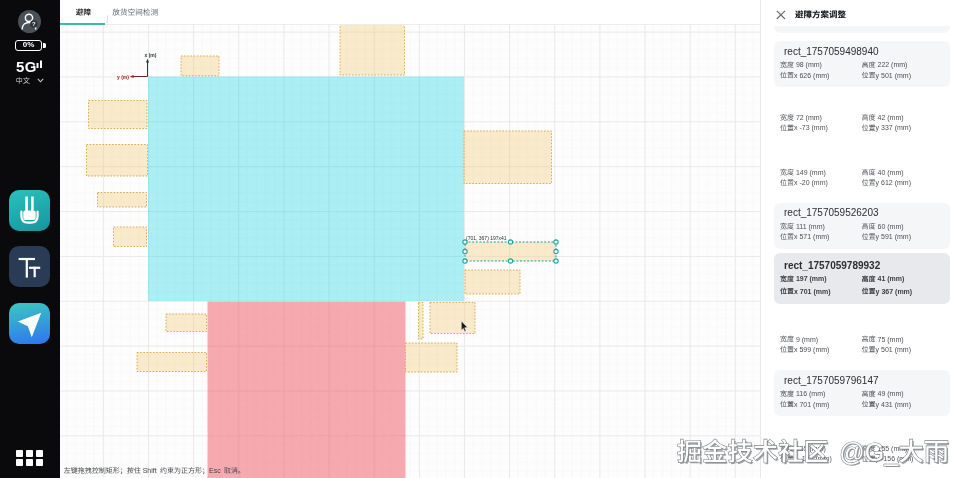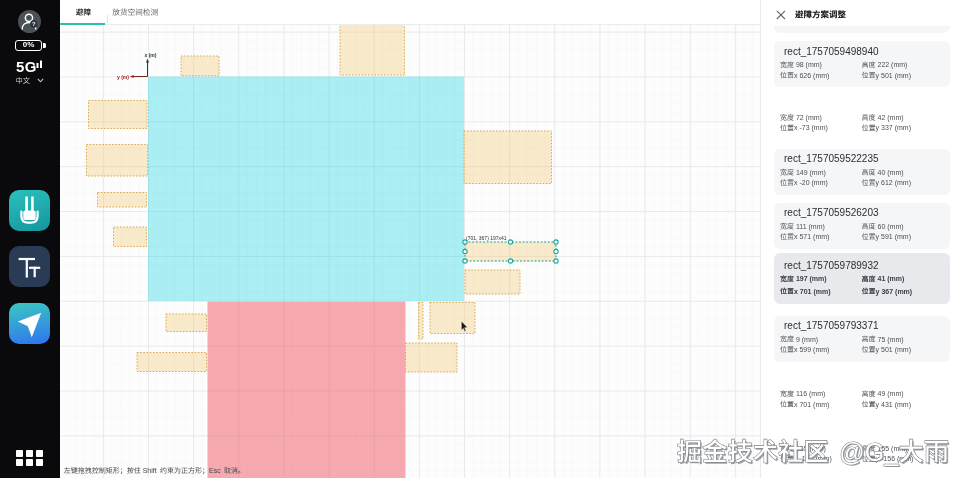--- a/index.html
+++ b/index.html
@@ -31,21 +31,21 @@
   #topbar { left:60px; top:0; width:700px; height:25px; background:#fff;
     border-bottom:1px solid #ececec; }
   #tabline { left:60px; top:22.7px; width:45px; height:2.2px; background:#2fbfae; }
 
   
   #panel { left:760px; top:0; width:200px; height:478px; background:#fff;
     border-left:1px solid #e9e9e9; }
   .card { left:774px; width:176px; height:46px; background:#f5f6f8; border-radius:6px; }
   .card .t { position:absolute; left:10px; top:4.5px; font-size:10px; font-weight:500; color:#2b2d31; }
   .hi { background:#e7e9ec !important; height:51px !important; }
-  .hi .t { font-weight:normal; top:6.5px; }
+  .hi .t { font-weight:bold; top:6.5px; }
 </style>
 </head>
 <body>
 <div id="stage">
 
   <svg class="abs" id="canvas" style="left:60px;top:25px" width="700" height="453" viewBox="0 0 700 453">
     <defs>
       <pattern id="grid" width="45.14" height="44.86" patternUnits="userSpaceOnUse" x="-2.3" y="6.6">
         <rect width="45.14" height="44.86" fill="#fdfdfd"></rect>
         <path d="M9.03 0V44.86M18.06 0V44.86M27.08 0V44.86M36.11 0V44.86" stroke="#f9f9fa" stroke-width="1"></path>
@@ -162,31 +162,28 @@
 
   <div class="abs" id="panel"></div>
   <svg class="abs" style="left:776px;top:10px" width="10" height="10" viewBox="0 0 10 10">
       <path d="M0.8 0.8 L9 9 M9 0.8 L0.8 9" stroke="#64686d" stroke-width="1.1"></path>
     </svg>
 
   <div class="abs card" style="top:26px;height:6.6px;border-radius:0 0 6px 6px"></div>
   <div class="abs card" style="top:41.4px">
     <div class="t">rect_1757059498940</div>
   </div>
-  <div class="abs card" style="top:148.9px">
-    <div class="t">rect_1757059522235</div>
-  </div>
   <div class="abs card" style="top:202.9px">
     <div class="t">rect_1757059526203</div>
   </div>
   <div class="abs card hi" style="top:253.2px">
     <div class="t">rect_1757059789932</div>
   </div>
-  <div class="abs card" style="top:315.6px">
-    <div class="t">rect_1757059793371</div>
+  <div class="abs card" style="top:370.3px">
+    <div class="t">rect_1757059796147</div>
   </div>
 
 <svg class="abs" style="left:0;top:0;z-index:40;pointer-events:none" width="960" height="478" viewBox="0 0 960 478">
 <defs>
         <path id="gb0" d="M651 619C665 581 678 531 681 498L766 521C762 553 748 603 732 639ZM37 759C87 701 144 620 166 567L268 628C243 682 183 758 132 813ZM442 342H513V175H442ZM414 594 415 634V714H490V594ZM240 463H35V354H131V106C94 86 55 55 18 18L91 -87C131 -31 178 30 209 30C234 30 268 1 316 -22C393 -59 483 -70 607 -70C708 -70 877 -64 945 -59C947 -27 965 27 978 58C877 44 717 35 611 35C500 35 405 41 336 76C292 96 265 116 240 125V205C261 187 288 160 300 144C326 181 346 223 362 269V89H597V429H400C404 453 407 477 409 501H591V807H314V635C314 522 306 366 240 246ZM697 829C709 801 722 767 731 736H618V641H956V736H839C828 771 811 817 794 852ZM840 640C829 598 810 540 792 496H610V401H730V329H619V234H730V81H836V234H954V329H836V401H963V496H882C900 532 919 576 937 618Z"></path>
         <path id="gb1" d="M531 304H795V261H531ZM531 413H795V371H531ZM420 488V186H611V138H366V40H611V-89H729V40H962V138H729V186H911V488ZM584 688H746C741 669 732 644 724 622H609C604 640 594 666 584 688ZM590 831 606 781H400V688H529L477 674C484 659 490 640 495 622H363V528H960V622H838L864 672L775 688H931V781H726C718 805 708 834 697 857ZM59 810V-87H164V703H253C237 638 215 556 194 495C254 425 267 360 267 312C267 283 262 261 249 251C242 246 232 244 221 244C209 242 194 243 176 245C192 215 202 171 202 141C226 141 250 141 269 144C291 147 311 154 327 166C359 190 372 233 372 298C372 357 359 428 297 508C326 585 360 685 386 770L308 814L291 810Z"></path>
         <path id="gr2" d="M206 823C225 780 248 723 257 686L326 709C316 743 293 799 272 842ZM44 678V608H162V400C162 258 147 100 25 -30C43 -43 68 -63 81 -79C214 63 234 233 234 399V405H371C364 130 357 33 340 11C333 -1 324 -3 310 -3C294 -3 257 -3 216 1C226 -18 233 -48 235 -69C278 -71 320 -71 344 -68C371 -66 387 -58 404 -35C430 -1 436 111 442 440C443 451 443 475 443 475H234V608H488V678ZM625 583H813C793 456 763 348 717 257C673 349 642 457 622 574ZM612 841C582 668 527 500 445 395C462 381 491 353 503 338C530 374 555 416 577 463C601 359 632 265 673 183C614 98 536 32 431 -17C446 -32 468 -65 475 -82C575 -31 653 33 713 113C767 31 834 -34 918 -78C930 -58 954 -29 971 -14C882 27 813 95 759 181C822 289 862 421 888 583H962V653H647C663 709 677 768 689 828Z"></path>
         <path id="gr3" d="M459 307V220C459 145 429 47 63 -18C81 -34 101 -63 110 -79C490 -3 538 118 538 218V307ZM528 68C653 30 816 -34 898 -80L941 -20C854 26 690 86 568 120ZM193 417V100H269V347H744V106H823V417ZM522 836V687C471 675 420 664 371 655C380 640 390 616 393 600L522 626V576C522 497 548 477 649 477C670 477 810 477 833 477C914 477 936 505 945 617C925 622 894 633 878 644C874 555 866 542 826 542C796 542 678 542 655 542C605 542 597 547 597 576V644C720 674 838 711 923 755L872 808C806 770 706 736 597 707V836ZM329 845C261 757 148 676 39 624C56 612 83 584 95 571C138 595 183 624 227 657V457H303V720C338 752 370 785 397 820Z"></path>
         <path id="gr4" d="M564 537C666 484 802 405 869 357L919 415C848 462 710 537 611 587ZM384 590C307 523 203 455 85 413L129 348C246 398 356 474 436 544ZM77 22V-46H927V22H538V275H825V343H182V275H459V22ZM424 824C440 792 459 752 473 718H76V492H150V649H849V517H926V718H565C550 755 524 807 502 846Z"></path>
         <path id="gr5" d="M91 615V-80H168V615ZM106 791C152 747 204 684 227 644L289 684C265 726 211 785 164 827ZM379 295H619V160H379ZM379 491H619V358H379ZM311 554V98H690V554ZM352 784V713H836V11C836 -2 832 -6 819 -7C806 -7 765 -8 723 -6C733 -25 743 -57 747 -75C808 -75 851 -75 878 -63C904 -50 913 -31 913 11V784Z"></path>

